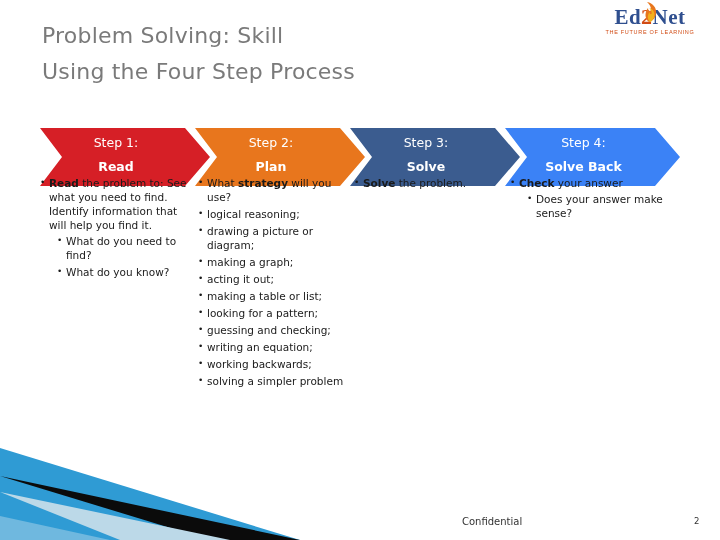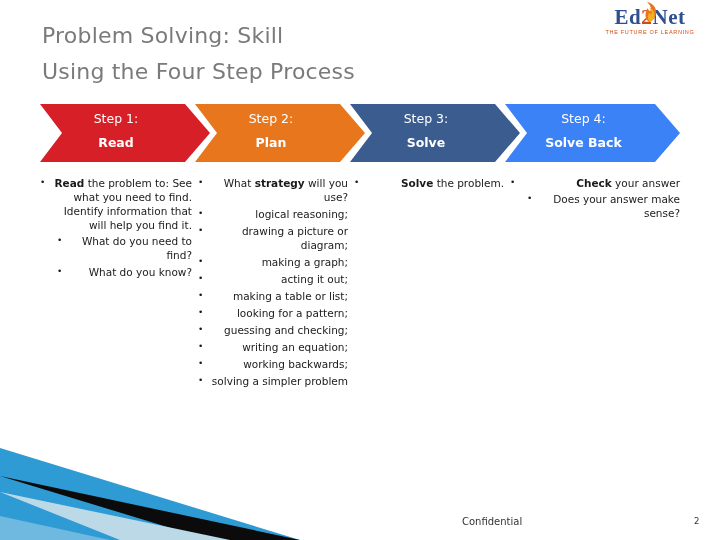--- a/index.html
+++ b/index.html
@@ -70,21 +70,21 @@
     font-family: "DejaVu Sans", sans-serif;
     font-weight: normal;
     letter-spacing: 0.2px;
   }
   .title .line2 { display: block; }
 
   
   .chevrons {
     position: absolute;
     left: 40px;
-    top: 104px;
+    top: 128px;
     width: 640px;
     height: 58px;
   }
   .chev {
     position: absolute;
     top: 0;
     height: 58px;
     color: #ffffff;
     text-align: center;
     box-sizing: border-box;
@@ -131,21 +131,20 @@
   .cols {
     position: absolute;
     left: 40px;
     top: 176px;
     width: 650px;
     height: 340px;
   }
   .col {
     position: absolute;
     top: 0;
-    text-align: right;
   }
   .col-1 { left: 0;   width: 152px; }
   .col-2 { left: 158px; width: 150px; }
   .col-3 { left: 314px; width: 150px; }
   .col-4 { left: 470px; width: 170px; }
 
   ul.lvl1 {
     list-style: none;
     margin: 0;
     padding: 0;

